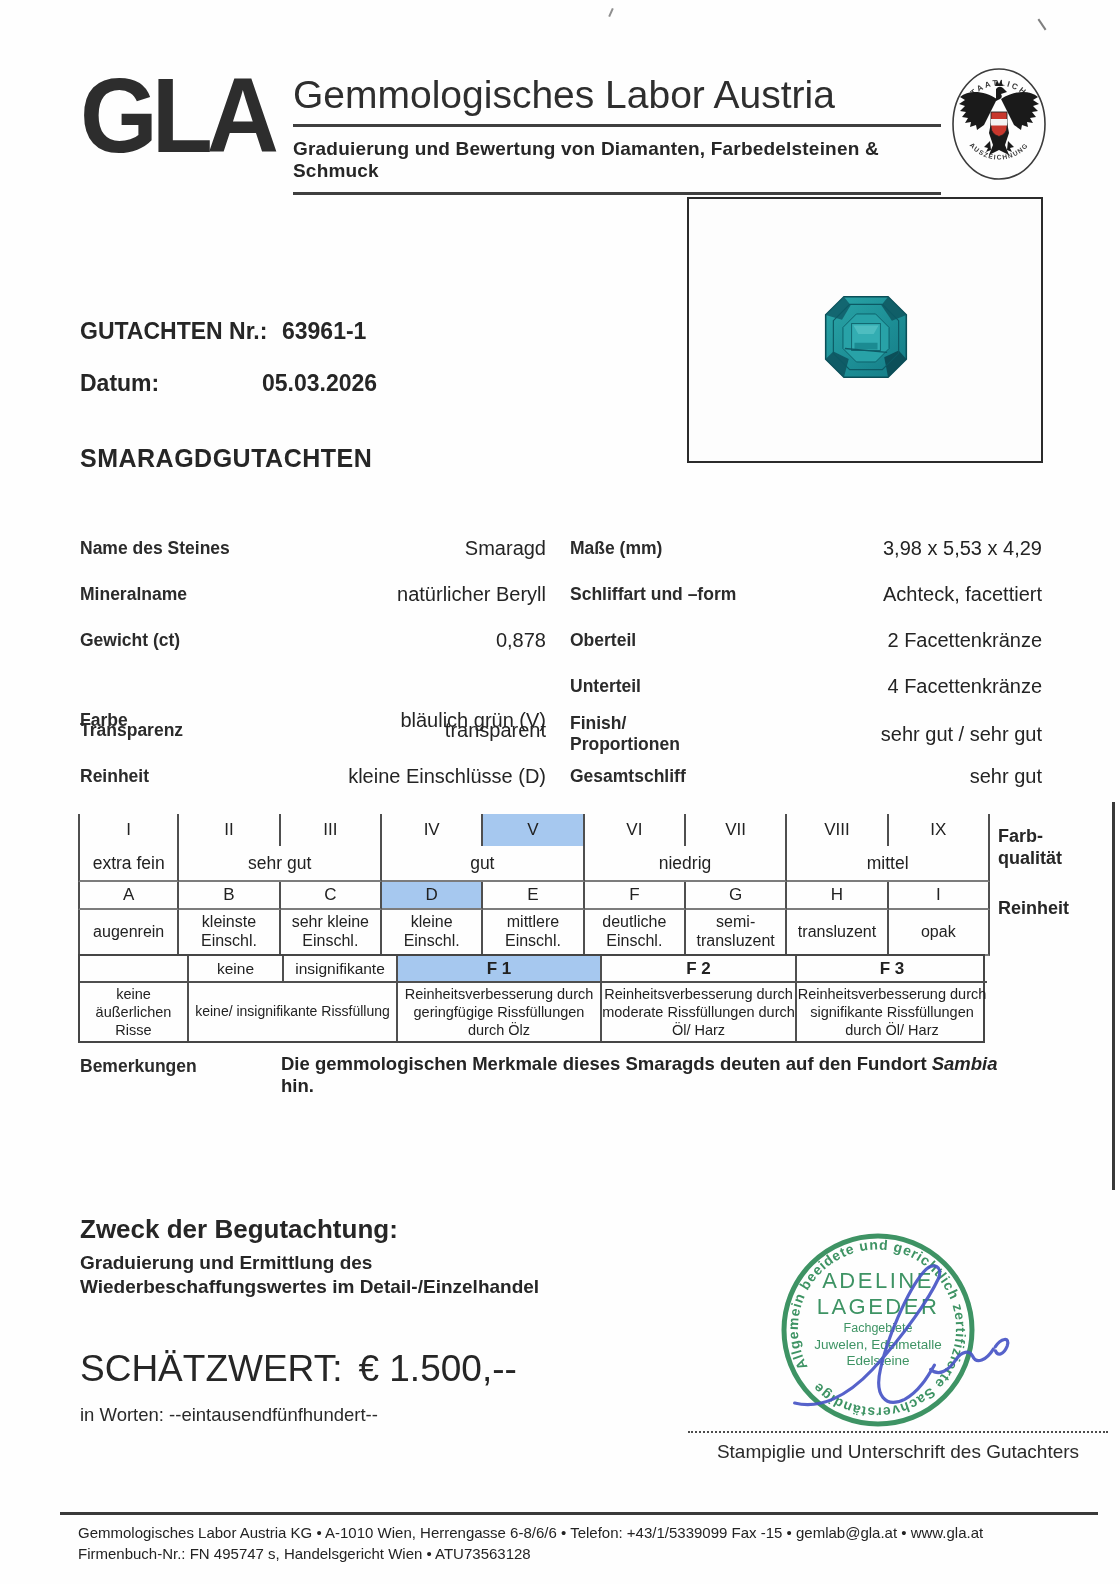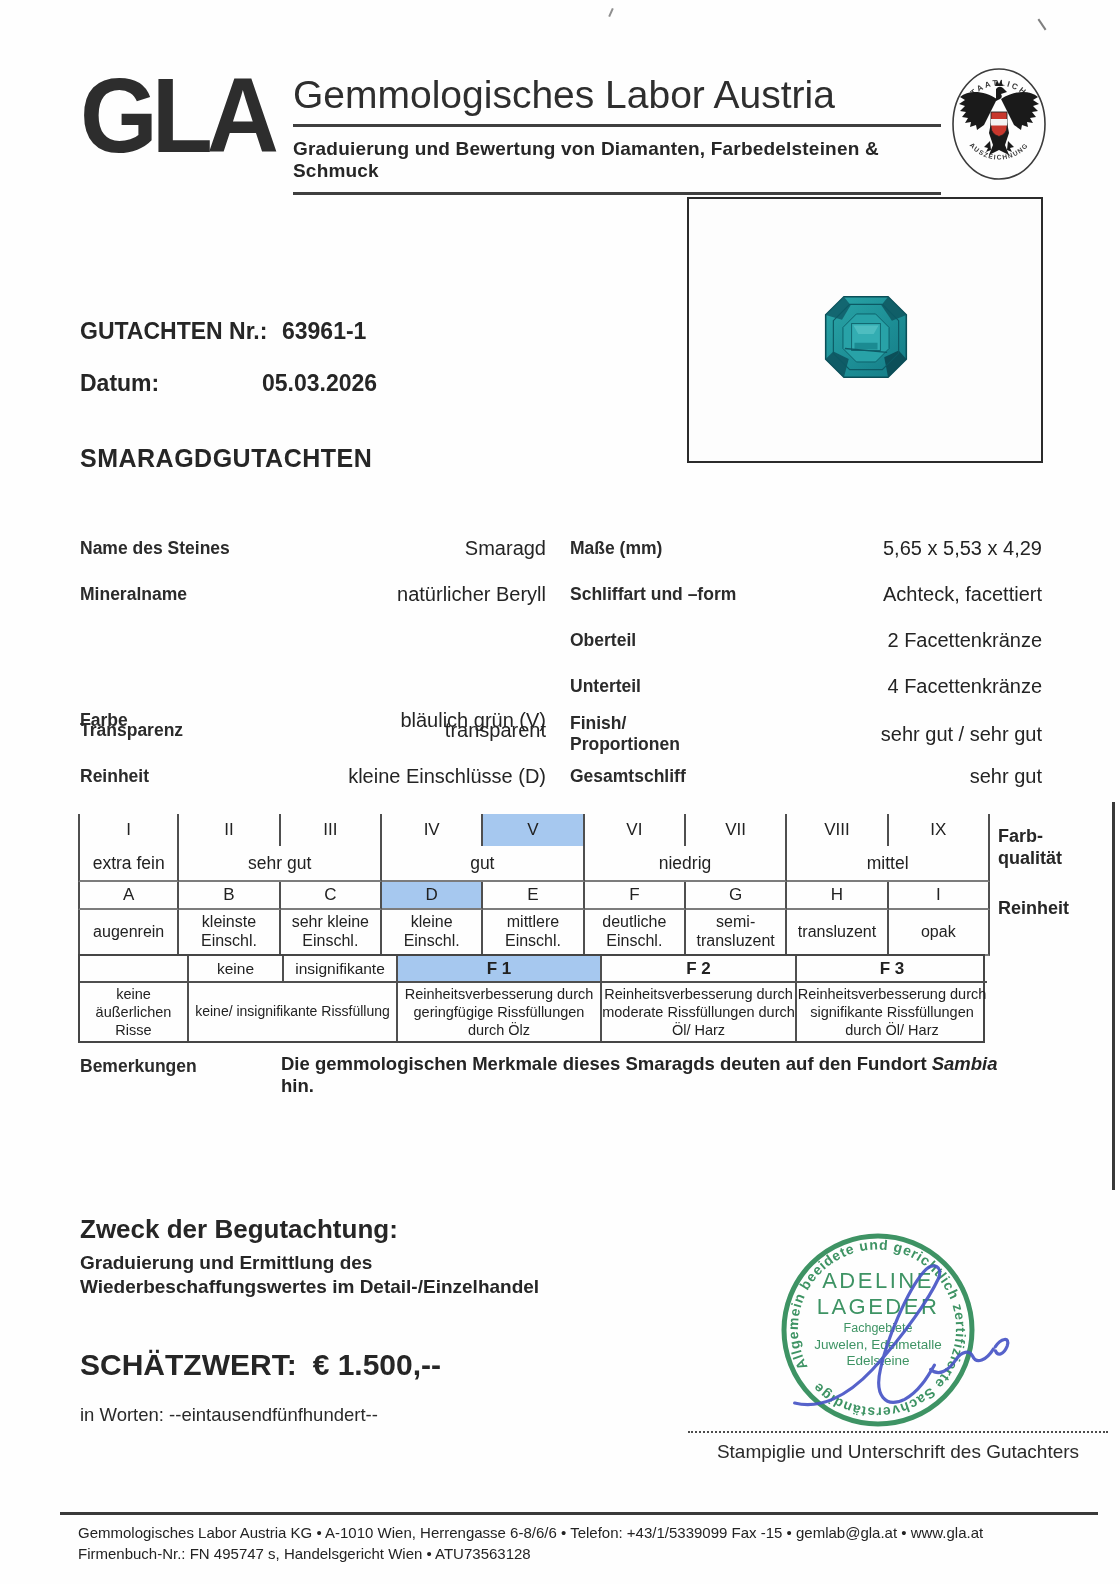--- a/index.html
+++ b/index.html
@@ -70,21 +70,21 @@
   
   .rem-label { position:absolute; left:80px; top:1056px; font-weight:bold; font-size:17.5px; color:#2b2b2b; }
   .rem-text  { position:absolute; left:281px; top:1053px; width:720px; font-size:18.5px; color:#242424;font-weight:bold; }
   .rem-text .it { font-style:italic; }
 
   
   .purpose { position:absolute; left:80px; top:1214px; }
   .purpose-title { font-weight:bold; font-size:26px; color:#262626; }
   .purpose-line { font-weight:bold; font-size:19px; color:#262626; line-height:1.28; }
   .purpose-line.first { margin-top:6px; }
-  .valuation { position:absolute; left:80px; top:1348px; font-weight:bold; font-size:30px; color:#262626; }
+  .valuation { position:absolute; left:80px; top:1348px; font-weight:normal; font-size:37px; color:#262626; }
   .valuation .amount { margin-left:16px; }
   .in-words { position:absolute; left:80px; top:1404px; font-size:18.5px; color:#2a2a2a; }
 
   
   .stamp-svg { position:absolute; left:756px; top:1212px; }
   .sig-svg { position:absolute; left:768px; top:1248px; transform:rotate(-4deg); }
   .dotted-line { position:absolute; left:688px; top:1431px; width:420px; border-top:2px dotted #4c4c4c; }
   .stamp-caption { position:absolute; left:688px; top:1441px; width:420px; text-align:center; font-size:19px; color:#2a2a2a; }
 
   
@@ -165,36 +165,40 @@
   </div>
 
   <div class="prop-row pl" style="top:528px;">
     <div class="plabel">Name des Steines</div>
     <div class="pvalue">Smaragd</div>
   </div>
   <div class="prop-row pl" style="top:574px;">
     <div class="plabel">Mineralname</div>
     <div class="pvalue">natürlicher Beryll</div>
   </div>
+  <div class="prop-row pl" style="top:620px;">
+    <div class="plabel">Gewicht (ct)</div>
+    <div class="pvalue">0,878</div>
+  </div>
   <div class="prop-row pl" style="top:700px;">
     <div class="plabel">Farbe</div>
     <div class="pvalue">bläulich grün (V)</div>
   </div>
   <div class="prop-row pl" style="top:706px; height:48px;">
     <div class="plabel">Transparenz</div>
     <div class="pvalue">transparent</div>
   </div>
   <div class="prop-row pl" style="top:756px;">
     <div class="plabel">Reinheit</div>
     <div class="pvalue">kleine Einschlüsse (D)</div>
   </div>
 
   <div class="prop-row pr" style="top:528px;">
     <div class="plabel">Maße (mm)</div>
-    <div class="pvalue">5,65 x 5,53 x 4,29</div>
+    <div class="pvalue">3,98 x 5,53 x 4,29</div>
   </div>
   <div class="prop-row pr" style="top:574px;">
     <div class="plabel">Schliffart und –form</div>
     <div class="pvalue">Achteck, facettiert</div>
   </div>
   <div class="prop-row pr" style="top:620px;">
     <div class="plabel">Oberteil</div>
     <div class="pvalue">2 Facettenkränze</div>
   </div>
   <div class="prop-row pr" style="top:666px;">

